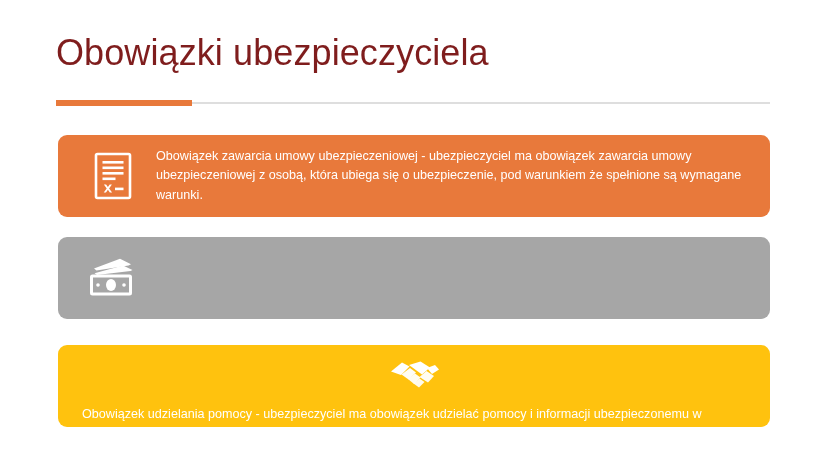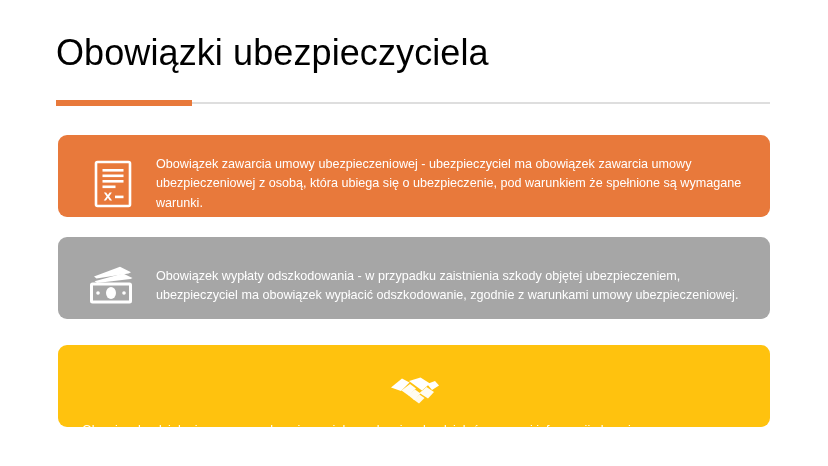--- a/index.html
+++ b/index.html
@@ -21,21 +21,21 @@
   }
 
   
   .title {
     position: absolute;
     left: 56px;
     top: 30px;
     font-size: 36px;
     line-height: 46px;
     font-weight: 400;
-    color: #000000;
+    color: #7f1d1d;
     letter-spacing: 0.1px;
     white-space: nowrap;
   }
 
   
   .divider-wrap {
     position: absolute;
     left: 56px;
     top: 100px;
     width: 714px;
@@ -60,21 +60,21 @@
 
   
   .card {
     position: absolute;
     left: 58px;
     width: 712px;
     border-radius: 9px;
     box-sizing: border-box;
     display: flex;
     align-items: center;
-    padding: 16px 16px 0 18px;
+    padding: 0 16px 0 18px;
   }
   .card-1 { top: 135px;  height: 82px;  background: #E8793B; }
   .card-2 { top: 237px;  height: 82px;  background: #A6A6A6; }
   .card-3 { top: 345px;  height: 82px;  background: #FFC20E; flex-direction: column; }
 
   .card-icon {
     flex: 0 0 auto;
     width: 74px;
     height: 60px;
     display: flex;
@@ -125,21 +125,20 @@
     <div class="card-icon">
       <svg width="52" height="44" viewBox="0 0 52 44" aria-hidden="true">
         <path d="M7 12.5 L33 2.8 L44 8.2 L41.5 9.6 L9.5 14.5 Z" fill="#FFFFFF"></path>
         <path d="M7.5 17.2 L36 9.5 L45.5 14.0 L43.5 15.0 L10 19.0 Z" fill="#FFFFFF"></path>
         <rect x="4.5" y="20" width="39" height="18" rx="1" fill="none" stroke="#FFFFFF" stroke-width="3"></rect>
         <ellipse cx="24" cy="29" rx="5" ry="6" fill="#FFFFFF"></ellipse>
         <circle cx="11" cy="29" r="1.8" fill="#FFFFFF"></circle>
         <circle cx="37" cy="29" r="1.8" fill="#FFFFFF"></circle>
       </svg>
     </div>
-    <div class="card-text">Obowiązek wypłaty odszkodowania - w przypadku zaistnienia szkody objętej ubezpieczeniem, ubezpieczyciel ma obowiązek wypłacić odszkodowanie, zgodnie z warunkami umowy ubezpieczeniowej.</div>
   </div>
 
   <div class="card card-3">
     <div class="card-icon">
       <svg width="52" height="40" viewBox="0 0 52 40" aria-hidden="true">
         <g fill="#FFFFFF">
           <path d="M2 16.5 L13 7.5 L20.5 11.5 L12 20 Z"></path>
           <path d="M20 10 L31.5 6.5 L41 12.5 L33 19.5 Z"></path>
           <path d="M12.5 19.5 L21 13 L27 17.5 L19.5 24.5 Z" opacity="0.96"></path>
           <path d="M19 24 L26 18.5 L31.5 22.5 L25 29 Z" opacity="0.94"></path>

